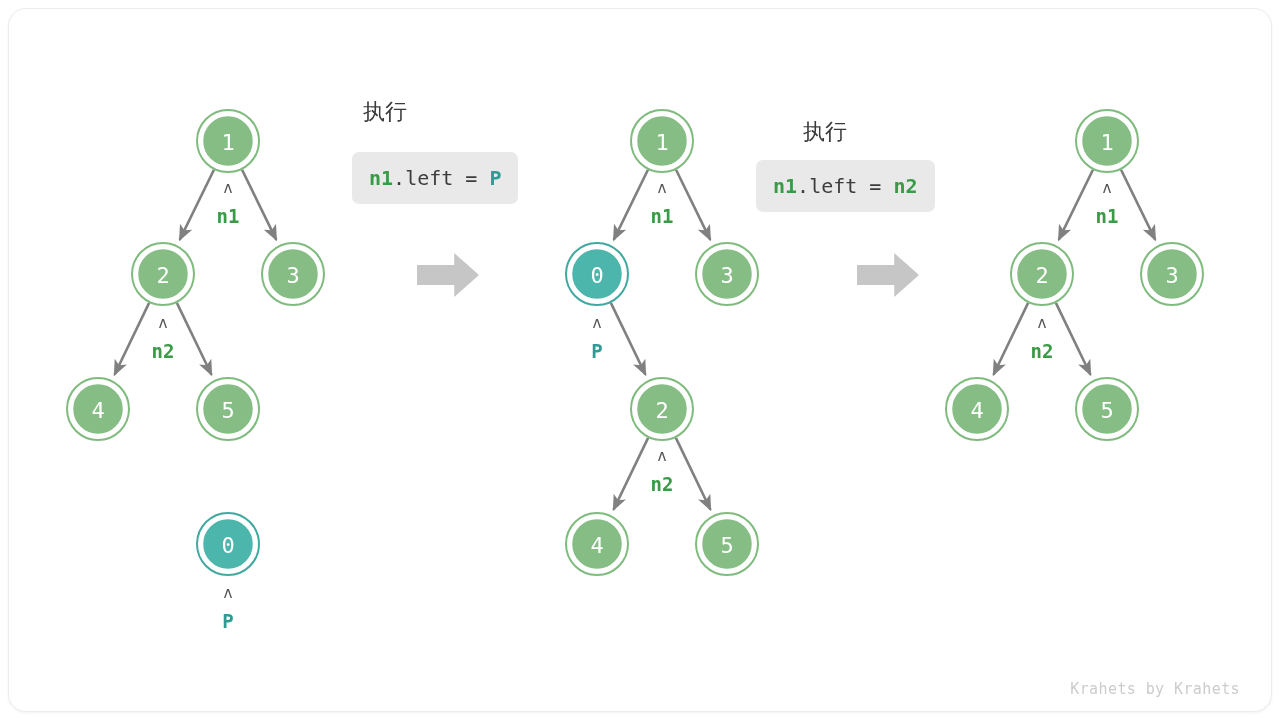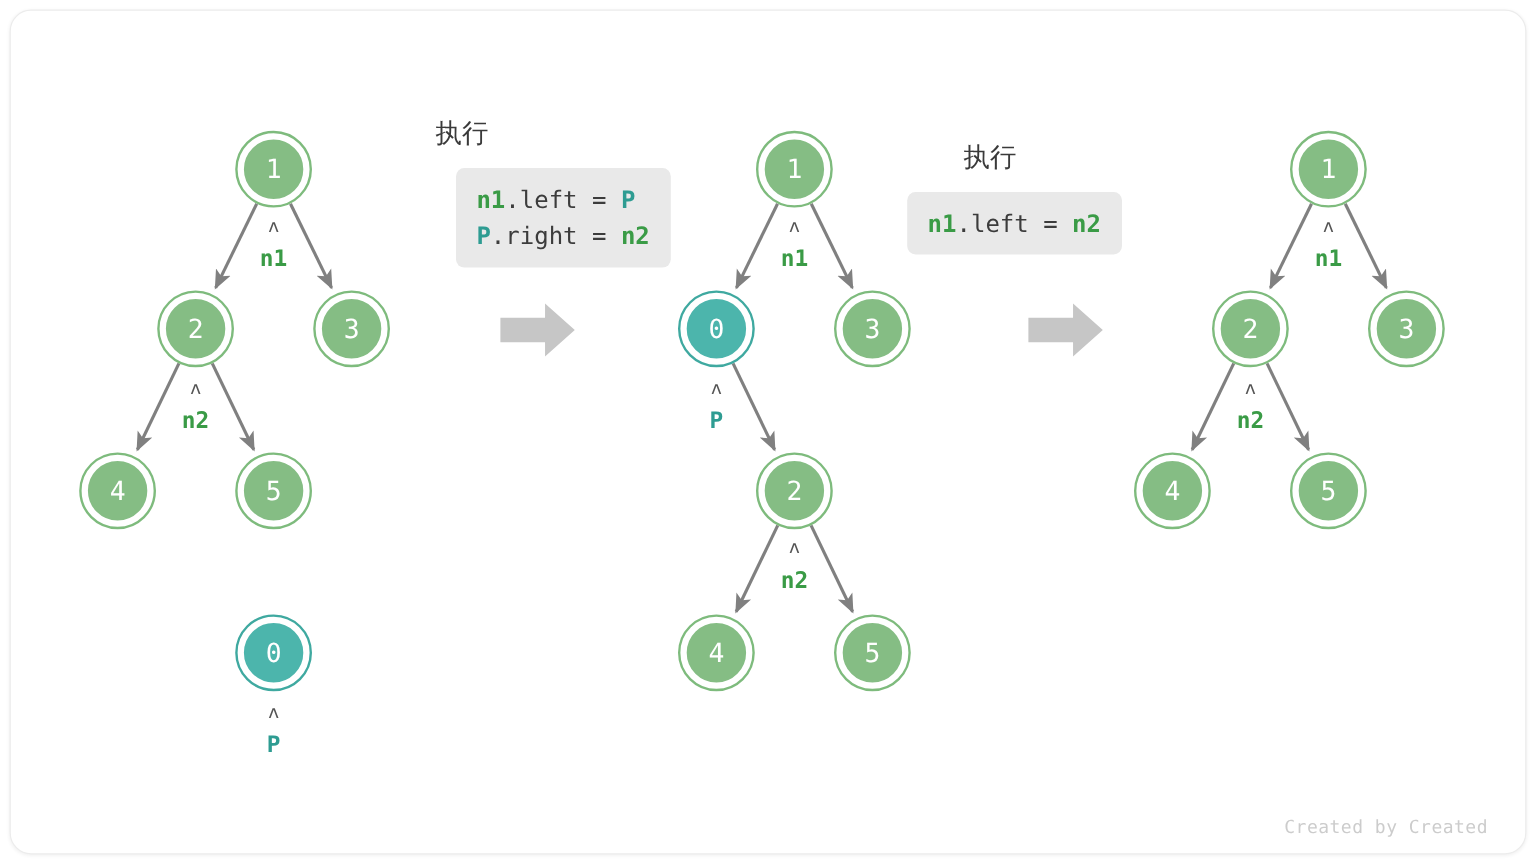--- a/index.html
+++ b/index.html
@@ -237,25 +237,24 @@
           <text x="1042" y="323" class="ptr-caret">ʌ</text>
           <text x="1042" y="351" class="ptr-label" fill="#3a9b46">n2</text>
         </g>
         <polygon points="417,264.88 454.2,264.88 454.2,253 479,275 454.2,297 454.2,285.12 417,285.12" fill="#c6c6c6"></polygon>
         <polygon points="857,264.88 894.2,264.88 894.2,253 919,275 894.2,297 894.2,285.12 857,285.12" fill="#c6c6c6"></polygon>
       </g>
   </svg>
 
   <div id="overlays">
       <div class="step-label" style="left: 363px; top: 101px;">执行</div>
-      <div class="code-box" style="left: 352px; top: 140px; margin-left: 28px;">
+      <div class="code-box" style="left: 352px; top: 152px;">
         <span class="code-line"><span class="tok-green">n1</span><span class="tok-plain">.left = </span><span class="tok-teal">P</span></span>
-        <span class="code-line"><span class="tok-teal">P</span><span class="tok-plain">.right = </span><span class="tok-green">n2</span></span>
       </div>
       <div class="step-label" style="left: 803px; top: 121px;">执行</div>
       <div class="code-box" style="left: 756px; top: 160px;">
         <span class="code-line"><span class="tok-green">n1</span><span class="tok-plain">.left = </span><span class="tok-green">n2</span></span>
       </div>
     </div>
 
-  <div id="credit">Created by Created</div>
+  <div id="credit">Krahets by Krahets</div>
 
 </div>
 
 </body></html>

